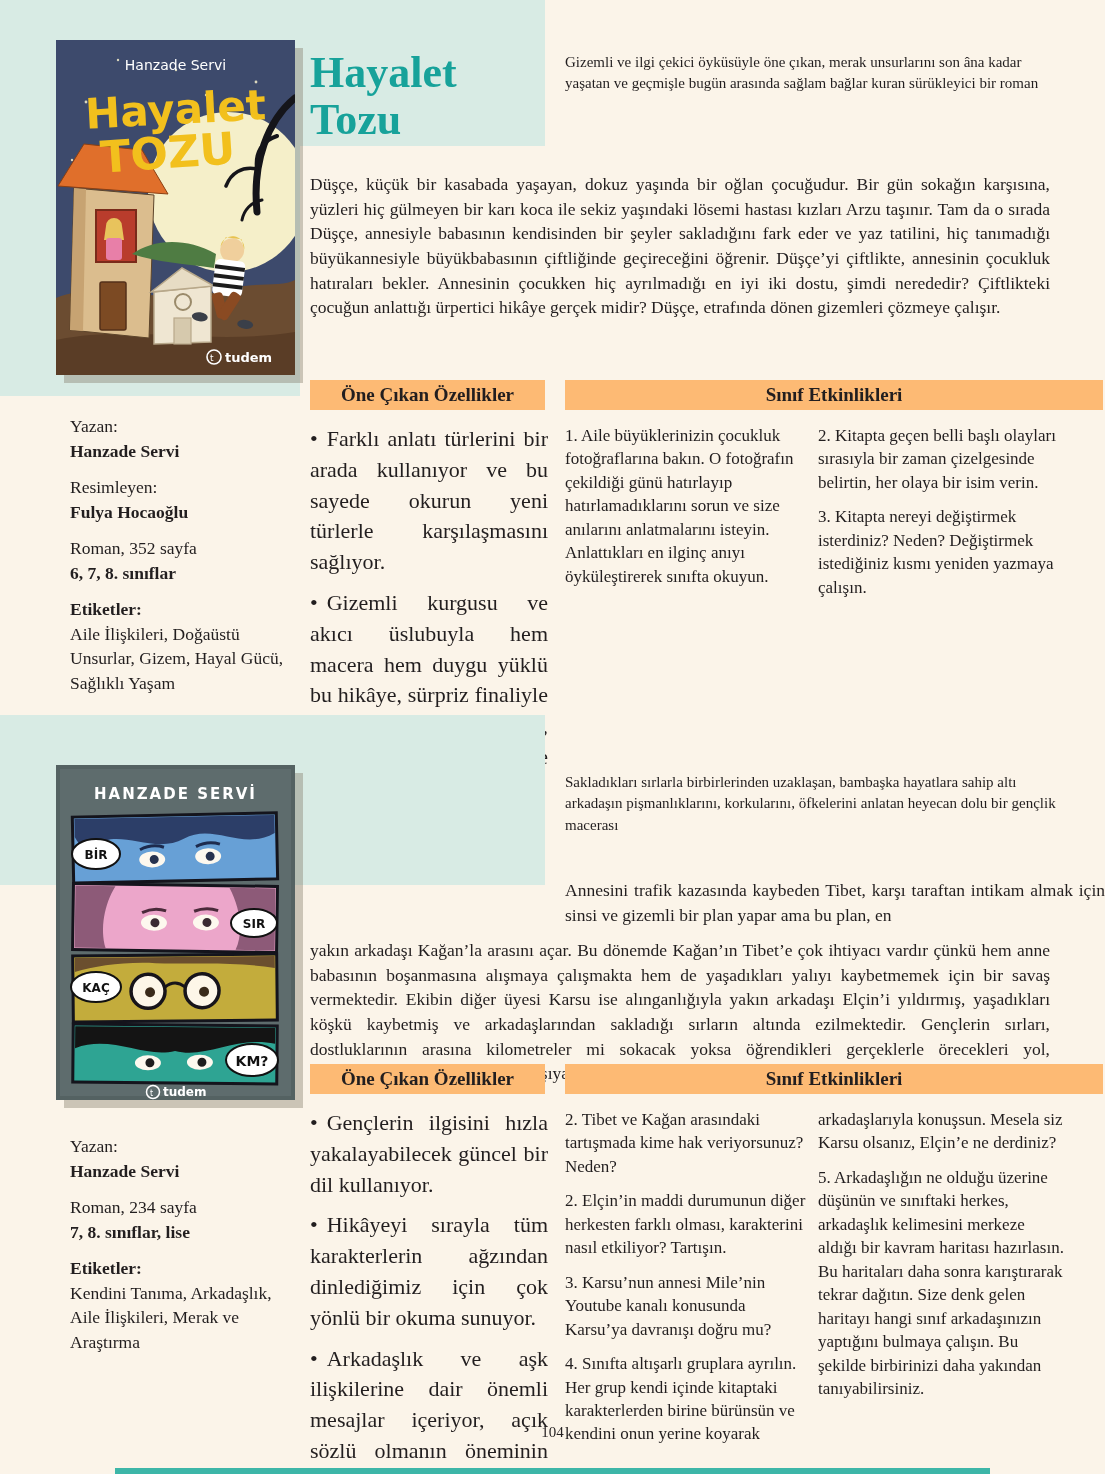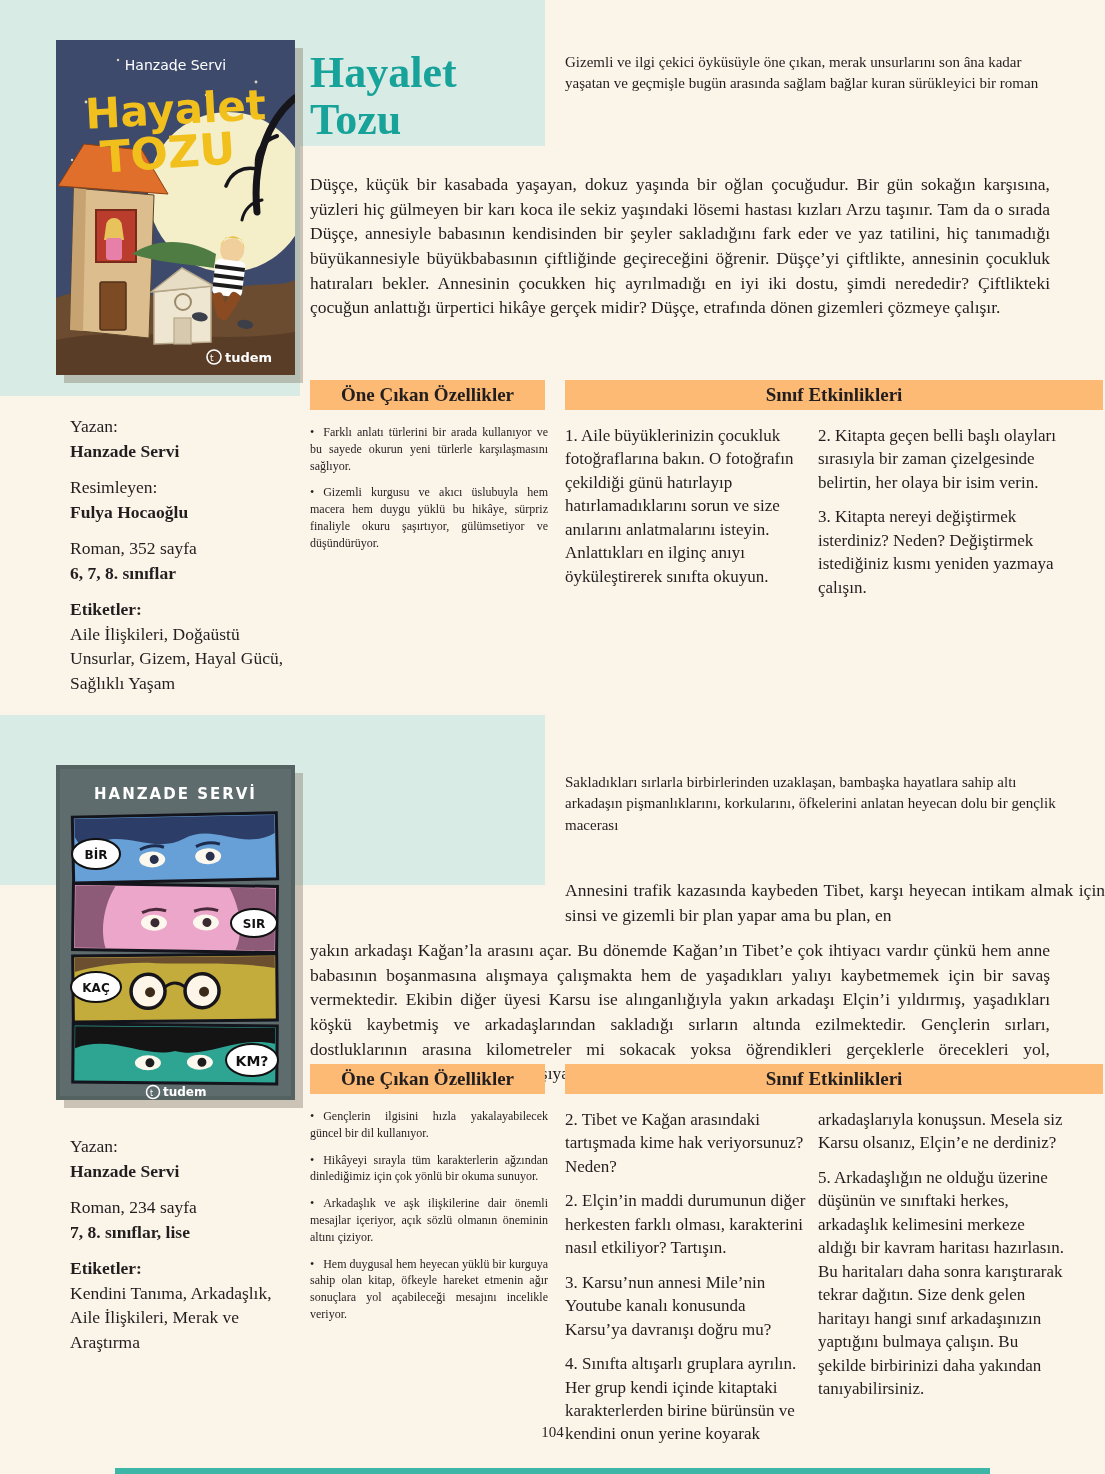--- a/index.html
+++ b/index.html
@@ -7,21 +7,21 @@
         font-family:"Liberation Serif",serif;color:#221e1f;overflow:hidden;}
   .mint{position:absolute;background:#d8ebe4;}
   .cover{position:absolute;width:239px;height:335px;box-shadow:8px 8px 0 rgba(125,118,100,.38);}
   .cover svg{display:block;width:100%;height:100%;}
   .sec-title{position:absolute;color:#17a29a;font-size:44px;font-weight:700;line-height:1.06;
              font-family:"Liberation Serif",serif;}
   .intro{position:absolute;font-size:15px;line-height:1.42;}
   .body-text{position:absolute;font-size:17.5px;line-height:1.41;text-align:justify;hyphens:auto;}
   .hdr{position:absolute;background:#fdba74;font-weight:700;font-size:19px;
        display:flex;align-items:center;justify-content:center;height:30px;}
-  .feat-list{position:absolute;font-size:12px;line-height:1.4;}
+  .feat-list{position:absolute;font-size:22px;line-height:1.4;}
   .feat-list p{margin:0 0 10px 0;text-align:justify;hyphens:auto;}
   .feat-list p::before{content:"•";padding-right:9px;}
   .act-col{position:absolute;font-size:17px;line-height:1.38;}
   .act-col p{margin:0 0 11px 0;hyphens:auto;}
   .info{position:absolute;font-size:17.5px;line-height:1.4;}
   .info-line.bold{font-weight:700;}
   .info-line.gap{margin-top:12px;}
   .pagenum{position:absolute;left:0;right:0;top:1424px;text-align:center;font-size:15px;}
   .botbar{position:absolute;left:115px;top:1468px;width:875px;height:6px;background:#3db6a8;}
   svg text{font-family:"DejaVu Sans",sans-serif;}
@@ -199,21 +199,21 @@
         <circle cx="97" cy="327" r="6.5" fill="none" stroke="#ffffff" stroke-width="1.5"></circle>
         <text x="94" y="331" font-size="8" fill="#ffffff">t</text>
         <text x="107" y="331" font-size="12" font-weight="bold" fill="#ffffff">tudem</text>
       </g>
     </svg>
   </div>
 
 
   <div class="intro" style="left:565px;top:772px;width:500px;">Sakladıkları sırlarla birbirlerinden uzaklaşan, bambaşka hayatlara sahip altı arkadaşın pişmanlıklarını, korkularını, öfkelerini anlatan heyecan dolu bir gençlik macerası</div>
 
-  <div class="body-text" style="left:565px;top:878px;width:540px;">Annesini trafik kazasında kaybeden Tibet, karşı heyecan intikam almak için sinsi ve gizemli bir plan yapar ama bu plan, en</div>
+  <div class="body-text" style="left:565px;top:878px;width:540px;">Annesini trafik kazasında kaybeden Tibet, karşı taraftan intikam almak için sinsi ve gizemli bir plan yapar ama bu plan, en</div>
   <div class="body-text" style="left:310px;top:938px;width:740px;">yakın arkadaşı Kağan’la arasını açar. Bu dönemde Kağan’ın Tibet’e çok ihtiyacı vardır çünkü hem anne babasının boşanmasına alışmaya çalışmakta hem de yaşadıkları yalıyı kaybetmemek için bir savaş vermektedir. Ekibin diğer üyesi Karsu ise alınganlığıyla yakın arkadaşı Elçin’i yıldırmış, yaşadıkları köşkü kaybetmiş ve arkadaşlarından sakladığı sırların altında ezilmektedir. Gençlerin sırları, dostluklarının arasına kilometreler mi sokacak yoksa öğrendikleri gerçeklerle örecekleri yol, arkadaşlıklarını sonsuzluğa mı taşıyacak?</div>
 
   <div class="hdr" style="left:310px;top:1064px;width:235px;">Öne Çıkan Özellikler</div>
   <div class="hdr" style="left:565px;top:1064px;width:538px;">Sınıf Etkinlikleri</div>
 
   <div class="feat-list" style="left:310px;top:1108px;width:238px;">
 
   <p>Gençlerin ilgisini hızla yakalayabilecek güncel bir dil kullanıyor.</p>
       <p>Hikâyeyi sırayla tüm karakterlerin ağzından dinlediğimiz için çok yönlü bir okuma sunuyor.</p>
       <p>Arkadaşlık ve aşk ilişkilerine dair önemli mesajlar içeriyor, açık sözlü olmanın öneminin altını çiziyor.</p>

